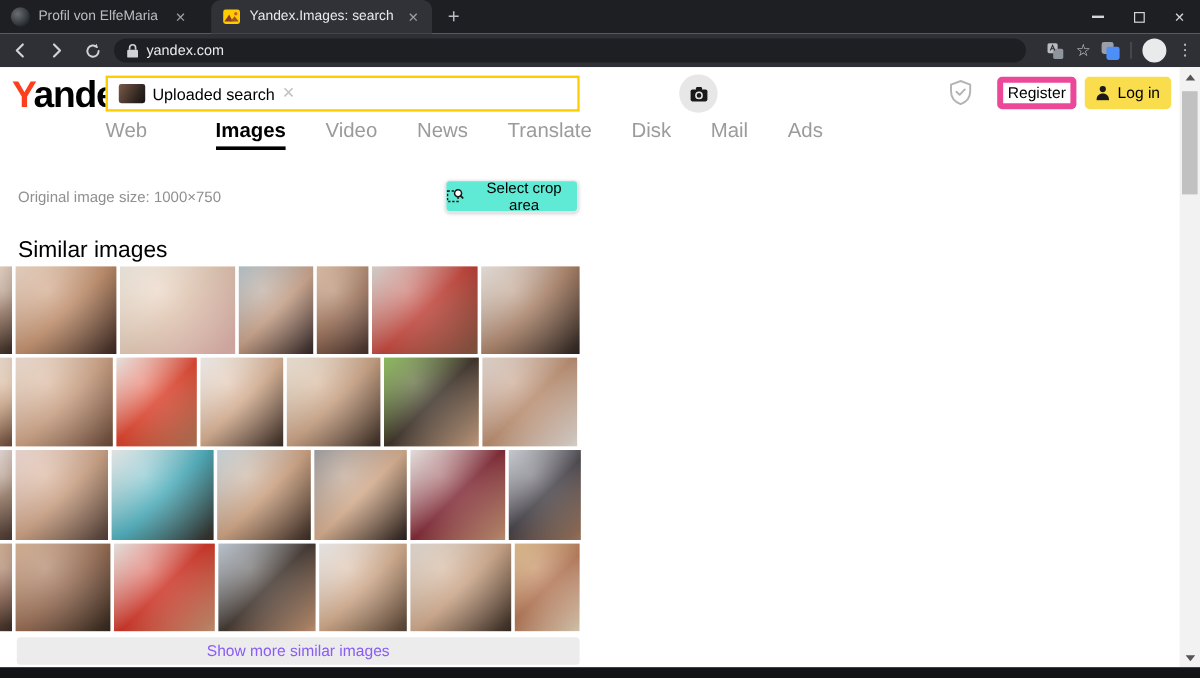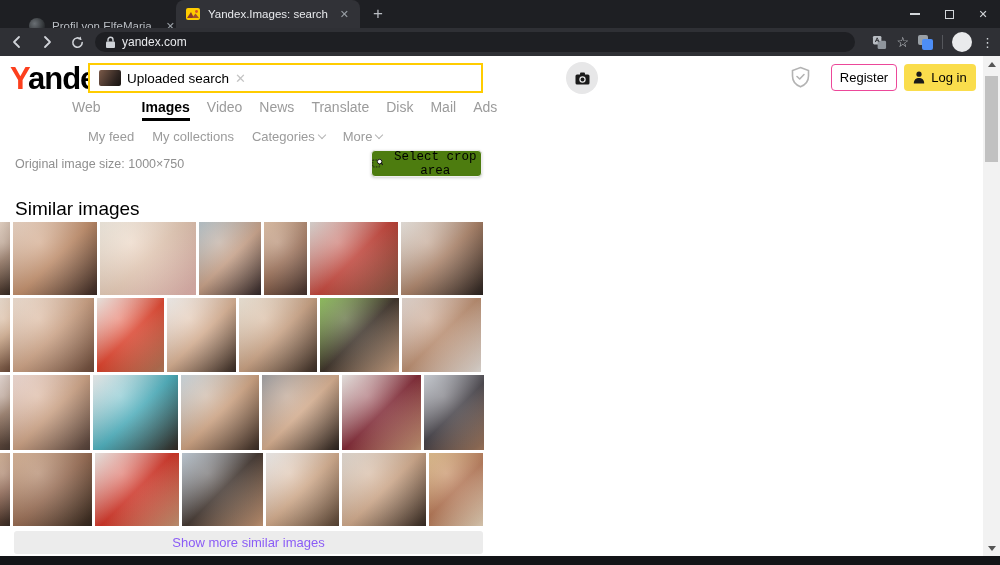--- a/index.html
+++ b/index.html
@@ -2,21 +2,21 @@
 <html><head>
 <meta charset="utf-8">
 <style>
   * { margin:0; padding:0; box-sizing:border-box; }
   html,body { width:1000px; height:565px; overflow:hidden; }
   body { font-family:"Liberation Sans","DejaVu Sans",sans-serif; background:#fff; position:relative; }
 
   
   .titlebar { position:absolute; left:0; top:0; width:1000px; height:28px; background:#1e1f23; }
   .tab { position:absolute; top:0; height:28px; display:flex; align-items:center; padding:0 9px; gap:7px; cursor:pointer; }
-  .tab-1 { left:20px; width:166px;margin-top:12px; }
+  .tab-1 { left:0; width:166px; }
   .tab-2 { left:176px; width:184px; background:#313237; border-radius:8px 8px 0 0; }
   .tab-title { flex:1; font-size:11.5px; color:#b9bdc3; white-space:nowrap; overflow:hidden; }
   .tab-2 .tab-title { color:#e8eaed; }
   .tab-close { font-size:11px; color:#9aa0a6; cursor:pointer; padding:0 2px; }
   .fav1 { width:16px; height:16px; border-radius:50%; background:radial-gradient(circle at 35% 35%, #6a6f74, #2a2d30 70%); flex:0 0 16px; }
   .fav2 { width:16px; height:16px; flex:0 0 16px; }
   .newtab { position:absolute; left:368px; top:4px; width:20px; height:20px; color:#b9bdc3; font-size:17px; line-height:19px; text-align:center; cursor:pointer; }
   .wincontrols { position:absolute; right:0; top:0; height:28px; display:flex; }
   .winbtn { width:34px; height:28px; display:flex; align-items:center; justify-content:center; cursor:pointer; color:#d3d6da; font-size:11px; }
   .ic-min { width:10px; height:1.5px; background:#d3d6da; display:block; }
@@ -47,34 +47,34 @@
   .search-box { width:395px; height:30px; background:#fff; border:2px solid #fc0; display:flex; align-items:center; padding-left:5px; }
   .chip { display:flex; align-items:center; gap:6px; padding:2px 4px; cursor:default; }
   .chip-thumb { width:22px; height:16px; border-radius:2px; background:linear-gradient(120deg,#7b5a49,#2e2420 70%,#171310); }
   .chip-label { font-size:13.5px; color:#000; white-space:nowrap; }
   .chip-close { color:#c3c3c3; font-size:13px; cursor:pointer; }
   .search-input { flex:1; height:24px; border:none; outline:none; font-size:14px; min-width:10px; }
   .search-btn { width:78px; height:30px; background:#fc0; border:none; clip-path:polygon(0 0, calc(100% - 13px) 0, 100% 50%, calc(100% - 13px) 100%, 0 100%); font-size:15.5px; color:#000; text-align:left; padding-left:15px; cursor:pointer; font-family:inherit; }
   .cam-btn { position:absolute; left:566px; top:6px; width:32px; height:32px; border-radius:50%; background:#e7e7e8; display:flex; align-items:center; justify-content:center; cursor:pointer; }
 
   .shield { position:absolute; left:790px; top:10px; cursor:pointer; }
-  .reg-btn { position:absolute; left:831px; top:8px; width:66px; height:27px; background:#fff; border:1px solid #ec4899; border-radius:4px; font-size:13px; color:#000; cursor:pointer; font-family:inherit; }
+  .reg-btn { position:absolute; left:831px; top:8px; width:66px; height:27px; background:#fff; border:5px solid #ec4899; border-radius:4px; font-size:13px; color:#000; cursor:pointer; font-family:inherit; }
   .login-btn { position:absolute; left:904px; top:8px; width:72px; height:27px; background:#fadd4c; border:none; border-radius:4px; font-size:13px; color:#000; cursor:pointer; display:flex; align-items:center; justify-content:center; gap:6px; font-family:inherit; }
 
-  .mainnav { position:absolute; left:72px; top:43px; display:flex; gap:17px; font-size:14px; color:#9b9b9b; }
+  .mainnav { position:absolute; left:88px; top:43px; display:flex; gap:33px; font-size:17px; color:#9b9b9b; }
   .nav-item { cursor:pointer; position:relative; padding-bottom:6px; }
   .nav-item.active { color:#000; font-weight:bold;margin-left:24px; }
   .nav-item.active::after { content:""; position:absolute; left:0; right:0; bottom:0; height:3px; background:#000; }
 
   .subnav { position:absolute; left:88px; top:73px; display:flex; gap:18px; font-size:13px; color:#9b9b9b; align-items:center; }
   .subnav-item { cursor:pointer; display:flex; align-items:center; gap:4px; }
   .chev { display:inline-block; width:6px; height:6px; border-right:1.5px solid #b5b5b5; border-bottom:1.5px solid #b5b5b5; transform:rotate(45deg); margin-top:-3px; }
 
   .meta-size { position:absolute; left:15px; top:101px; font-size:12.5px; color:#8f8f8f; }
-  .crop-btn { position:absolute; left:371px; top:94px; width:111px; height:27px; background:#4d7c0f; border:1px solid #ededed; border-radius:4px; box-shadow:0 1px 3px rgba(0,0,0,0.18); display:flex; align-items:center; justify-content:center; gap:6px; font-size:12.5px; color:#000; cursor:pointer; font-family:Liberation Mono, monospace; }
+  .crop-btn { position:absolute; left:371px; top:94px; width:111px; height:27px; background:#5eead4; border:1px solid #ededed; border-radius:4px; box-shadow:0 1px 3px rgba(0,0,0,0.18); display:flex; align-items:center; justify-content:center; gap:6px; font-size:12.5px; color:#000; cursor:pointer; font-family:Liberation Sans, sans-serif; }
 
   .similar-heading { position:absolute; left:15px; top:142px; font-size:19px; color:#000; }
 
   .grid { position:absolute; left:0; top:166px; width:493px; display:flex; flex-direction:column; gap:3px; }
   .grid-row { display:flex; gap:3px; }
   .tile { height:100%; position:relative; overflow:hidden; cursor:pointer; }
   .tile::after { content:""; position:absolute; inset:0; background:radial-gradient(circle at 32% 28%, rgba(255,255,255,0.30), rgba(0,0,0,0.12) 90%); }
 
   .showmore-btn { position:absolute; left:14px; top:475px; width:469px; height:23px; background:#ececec; border:none; border-radius:3px; font-size:13px; color:#8b5cf6; cursor:pointer; font-family:inherit; }
 
@@ -212,36 +212,20 @@
     <span class="nav-item">Web</span>
     <span class="nav-item active">Images</span>
     <span class="nav-item">Video</span>
     <span class="nav-item">News</span>
     <span class="nav-item">Translate</span>
     <span class="nav-item">Disk</span>
     <span class="nav-item">Mail</span>
     <span class="nav-item">Ads</span>
   </div>
 
-  <div class="subnav">
-    <span class="subnav-item">
-        <span>My feed</span>
-      </span>
-    <span class="subnav-item">
-        <span>My collections</span>
-      </span>
-    <span class="subnav-item">
-        <span>Categories</span>
-        <span class="chev"></span>
-      </span>
-    <span class="subnav-item">
-        <span>More</span>
-        <span class="chev"></span>
-      </span>
-  </div>
 
   <div class="meta-size">Original image size: 1000×750</div>
 
   <button class="crop-btn">
     <svg width="15" height="15" viewBox="0 0 15 15">
         <rect x="1" y="3" width="9" height="9" fill="none" stroke="#1a1a1a" stroke-width="1.2" stroke-dasharray="2 1.5"></rect>
         <circle cx="10" cy="5" r="3" fill="#fff" stroke="#1a1a1a" stroke-width="1.3"></circle>
         <path d="M12.2 7.2 L14 9" stroke="#1a1a1a" stroke-width="1.5" stroke-linecap="round"></path>
       </svg>
     <span>Select crop area</span>

